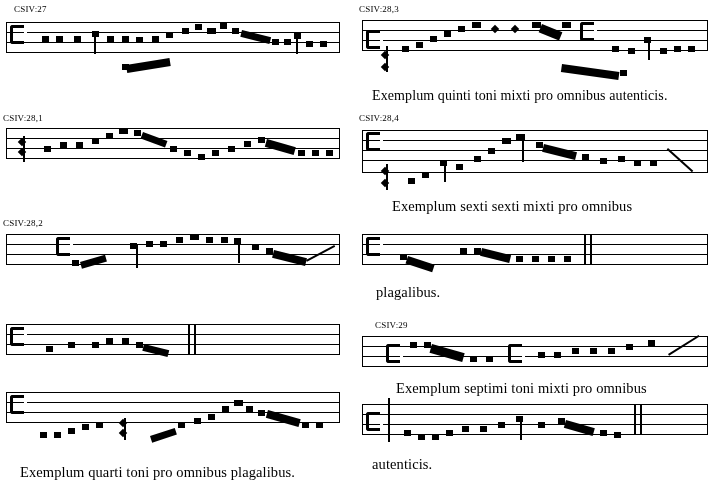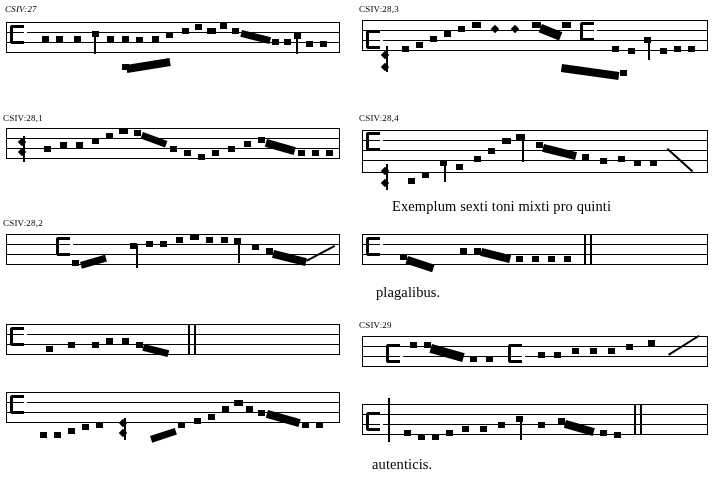--- a/index.html
+++ b/index.html
@@ -72,21 +72,21 @@
   
   .tick{position:absolute;background:#000;height:1px;transform-origin:0 0;}
 </style>
 </head>
 <body>
 
 <div class="page">
 
   <div class="col colL">
 
-    <div class="sysref" style="left:5px;top:4px;font-style:italic;">CSIV:27</div>
+    <div class="sysref" style="left:14px;top:4px;">CSIV:27</div>
 
     <div class="staff" style="left:6px;top:22px;width:334px;height:42px;">
       <div class="line" style="top:0px;"></div>
       <div class="line" style="top:10px;"></div>
       <div class="line" style="top:20px;"></div>
       <div class="line" style="top:30px;"></div>
       <div class="endbar" style="left:0px;top:0px;height:31px;"></div>
       <div class="endbar" style="left:333px;top:0px;height:31px;"></div>
 
       <div class="clef-c" style="left:4px;top:3px;"></div>
@@ -231,20 +231,21 @@
       <div class="nh pun" style="left:202px;top:22px;"></div>
       <div class="nh pun" style="left:216px;top:14px;"></div>
       <div class="nh punL" style="left:228px;top:8px;"></div>
       <div class="nh pun" style="left:240px;top:14px;"></div>
       <div class="nh pun" style="left:252px;top:18px;"></div>
       <div class="slant" style="left:262px;top:18px;width:34px;height:8px;transform:rotate(16deg);"></div>
       <div class="nh pun" style="left:296px;top:30px;"></div>
       <div class="nh pun" style="left:310px;top:30px;"></div>
     </div>
 
+    <div class="caption" style="left:20px;top:464px;">Exemplum quarti toni pro omnibus plagalibus.</div>
   </div>
 
   <div class="col colR">
 
     <div class="sysref" style="left:3px;top:4px;">CSIV:28,3</div>
 
     <div class="staff" style="left:6px;top:20px;width:346px;height:56px;">
       <div class="line" style="top:0px;"></div>
       <div class="line" style="top:10px;"></div>
       <div class="line" style="top:20px;"></div>
@@ -276,20 +277,21 @@
       <div class="stem" style="left:286px;top:18px;height:22px;"></div>
       <div class="nh pun" style="left:282px;top:17px;"></div>
       <div class="nh pun" style="left:298px;top:28px;"></div>
       <div class="nh pun" style="left:312px;top:26px;"></div>
       <div class="nh pun" style="left:326px;top:26px;"></div>
 
       <div class="slant" style="left:200px;top:44px;width:58px;height:8px;transform:rotate(8deg);"></div>
       <div class="nh pun" style="left:258px;top:50px;"></div>
     </div>
 
+    <div class="caption" style="left:16px;top:88px;font-size:14px;">Exemplum quinti toni mixti pro omnibus autenticis.</div>
 
     <div class="sysref" style="left:3px;top:113px;">CSIV:28,4</div>
 
     <div class="staff" style="left:6px;top:130px;width:346px;height:56px;">
       <div class="line" style="top:0px;"></div>
       <div class="line" style="top:10px;"></div>
       <div class="line" style="top:20px;"></div>
       <div class="line" style="top:30px;"></div>
       <div class="line" style="top:42px;"></div>
       <div class="endbar" style="left:0px;top:0px;height:43px;"></div>
@@ -314,21 +316,21 @@
       <div class="nh pun" style="left:174px;top:12px;"></div>
       <div class="slant" style="left:182px;top:14px;width:34px;height:8px;transform:rotate(14deg);"></div>
       <div class="nh pun" style="left:220px;top:24px;"></div>
       <div class="nh pun" style="left:238px;top:28px;"></div>
       <div class="nh pun" style="left:256px;top:26px;"></div>
       <div class="nh pun" style="left:272px;top:30px;"></div>
       <div class="nh pun" style="left:288px;top:30px;"></div>
       <div class="tick" style="left:306px;top:18px;width:34px;transform:rotate(42deg);height:1.5px;"></div>
     </div>
 
-    <div class="caption" style="left:36px;top:198px;">Exemplum sexti toni mixti pro quinti</div>
+    <div class="caption" style="left:36px;top:198px;">Exemplum sexti sexti mixti pro omnibus</div>
 
     <div class="staff" style="left:6px;top:234px;width:346px;height:48px;">
       <div class="line" style="top:0px;"></div>
       <div class="line" style="top:10px;"></div>
       <div class="line" style="top:20px;"></div>
       <div class="line" style="top:30px;"></div>
       <div class="endbar" style="left:0px;top:0px;height:31px;"></div>
       <div class="endbar" style="left:345px;top:0px;height:31px;"></div>
 
       <div class="clef-c" style="left:4px;top:3px;"></div>
@@ -341,21 +343,21 @@
       <div class="nh pun" style="left:154px;top:22px;"></div>
       <div class="nh pun" style="left:170px;top:22px;"></div>
       <div class="nh pun" style="left:186px;top:22px;"></div>
       <div class="nh pun" style="left:202px;top:22px;"></div>
       <div class="dblbar" style="left:222px;top:0px;height:31px;"></div>
       <div class="dblbar" style="left:228px;top:0px;height:31px;"></div>
     </div>
 
     <div class="caption" style="left:20px;top:284px;">plagalibus.</div>
 
-    <div class="sysref" style="left:3px;top:320px;font-family:Liberation Serif, serif;">CSIV:29</div>
+    <div class="sysref" style="left:19px;top:320px;font-family:Liberation Serif, serif;">CSIV:29</div>
 
     <div class="staff" style="left:6px;top:336px;width:346px;height:42px;">
       <div class="line" style="top:0px;"></div>
       <div class="line" style="top:10px;"></div>
       <div class="line" style="top:20px;"></div>
       <div class="line" style="top:30px;"></div>
       <div class="endbar" style="left:0px;top:0px;height:31px;"></div>
       <div class="endbar" style="left:345px;top:0px;height:31px;"></div>
 
       <div class="clef-c" style="left:24px;top:8px;"></div>
@@ -369,20 +371,21 @@
       <div class="nh pun" style="left:176px;top:16px;"></div>
       <div class="nh pun" style="left:192px;top:16px;"></div>
       <div class="nh pun" style="left:210px;top:12px;"></div>
       <div class="nh pun" style="left:228px;top:12px;"></div>
       <div class="nh pun" style="left:246px;top:12px;"></div>
       <div class="nh pun" style="left:264px;top:8px;"></div>
       <div class="nh pun" style="left:286px;top:4px;"></div>
       <div class="tick" style="left:306px;top:18px;width:36px;transform:rotate(-32deg);height:1.5px;"></div>
     </div>
 
+    <div class="caption" style="left:40px;top:380px;">Exemplum septimi toni mixti pro omnibus</div>
 
     <div class="staff" style="left:6px;top:404px;width:346px;height:48px;">
       <div class="line" style="top:0px;"></div>
       <div class="line" style="top:10px;"></div>
       <div class="line" style="top:20px;"></div>
       <div class="line" style="top:30px;"></div>
       <div class="endbar" style="left:0px;top:0px;height:31px;"></div>
       <div class="endbar" style="left:345px;top:0px;height:31px;"></div>
 
       <div class="clef-c" style="left:4px;top:8px;"></div>

